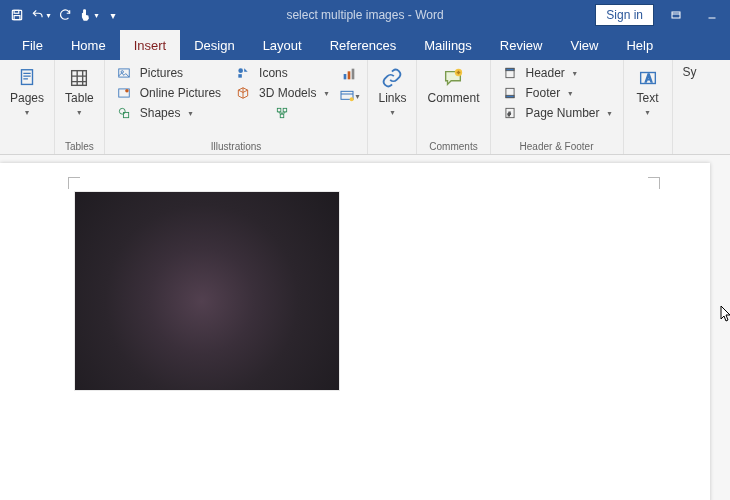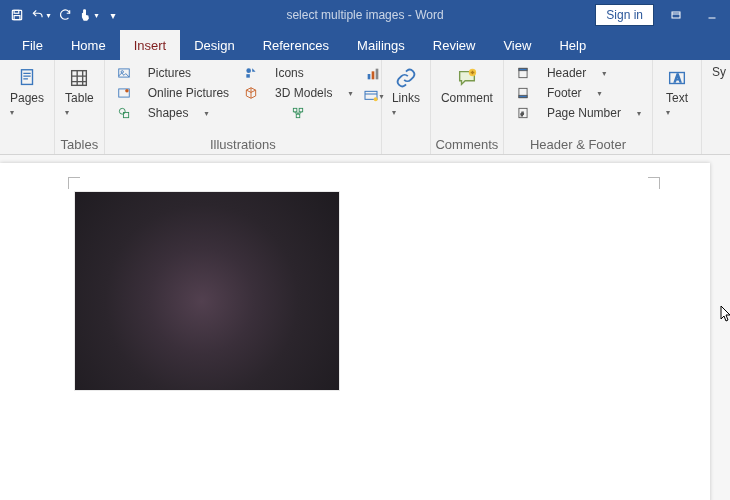--- a/index.html
+++ b/index.html
@@ -48,28 +48,28 @@
     display:flex;
     font-size:12px;
     color:#3b3b3b;
   }
   .group {
     display:flex; flex-direction:column; align-items:stretch;
     border-right:1px solid #e1e1e1;
     padding:2px 4px 0 4px;
   }
   .group .body { flex:1; display:flex; align-items:flex-start;}
-  .group .label { text-align:center; font-size:13px; color:#666; padding-bottom:2px;}
+  .group .label { text-align:center; font-size:10px; color:#666; padding-bottom:2px;}
   .big-btn { display:flex; flex-direction:column; align-items:center; justify-content:flex-start; padding:4px 6px 0 6px; cursor:pointer; gap:2px;}
   .big-btn .ic { width:28px; height:24px; display:flex; align-items:center; justify-content:center;}
   .big-btn .ic svg { width:22px; height:22px;}
-  .big-btn .txt { line-height:13px;}
+  .big-btn .txt { text-align:center; line-height:13px;}
   .mini-caret { font-size:8px; color:#666;}
   .col { display:flex; flex-direction:column; gap:2px; padding:2px 3px;}
-  .row-item { display:flex; align-items:center; gap:16px; padding:1px 4px; cursor:pointer; white-space:nowrap;}
+  .row-item { display:flex; align-items:center; gap:8px; padding:1px 4px; cursor:pointer; white-space:nowrap;}
   .row-item .ic { width:16px; height:16px; display:flex; align-items:center; justify-content:center;}
   .row-item .ic svg { width:14px; height:14px;}
   .icon-only { width:22px; height:20px; display:flex; align-items:center; justify-content:center; cursor:pointer;}
   .icon-only svg { width:16px; height:16px;}
 
   .docarea {
     position:relative;
     height:345px;
     background:#f6f6f6;
     overflow:hidden;
@@ -149,20 +149,21 @@
         </svg>
     </div>
   </div>
 </div>
 
 <div class="tabbar">
   <div class="tab file">File</div>
   <div class="tab">Home</div>
   <div class="tab active">Insert</div>
   <div class="tab">Design</div>
+  <div class="tab">Layout</div>
   <div class="tab">References</div>
   <div class="tab">Mailings</div>
   <div class="tab">Review</div>
   <div class="tab">View</div>
   <div class="tab">Help</div>
   <div class="tab-spacer"></div>
 </div>
 
 <div class="ribbon">
 

